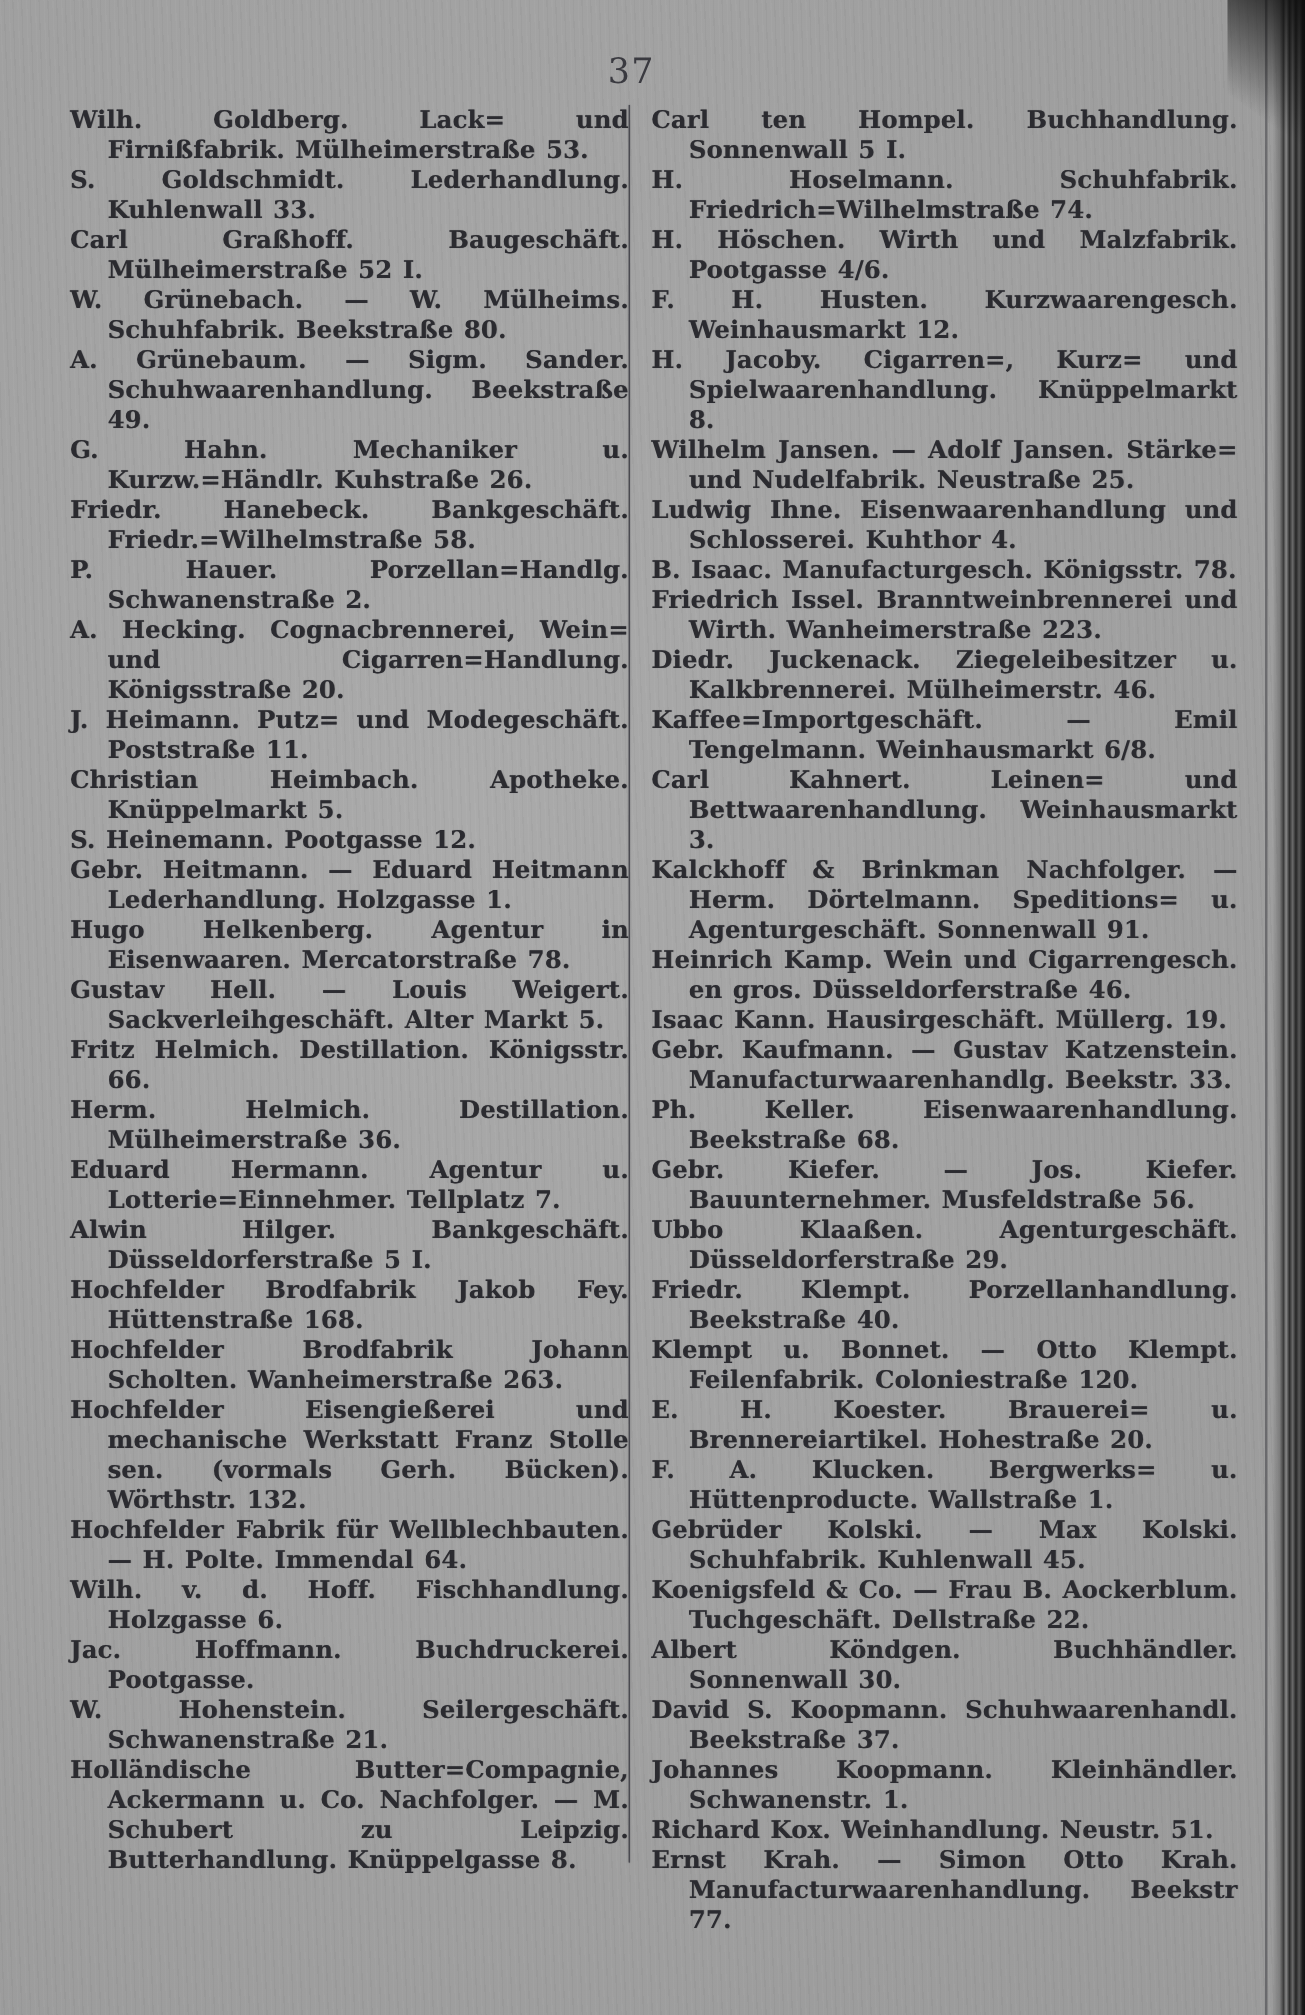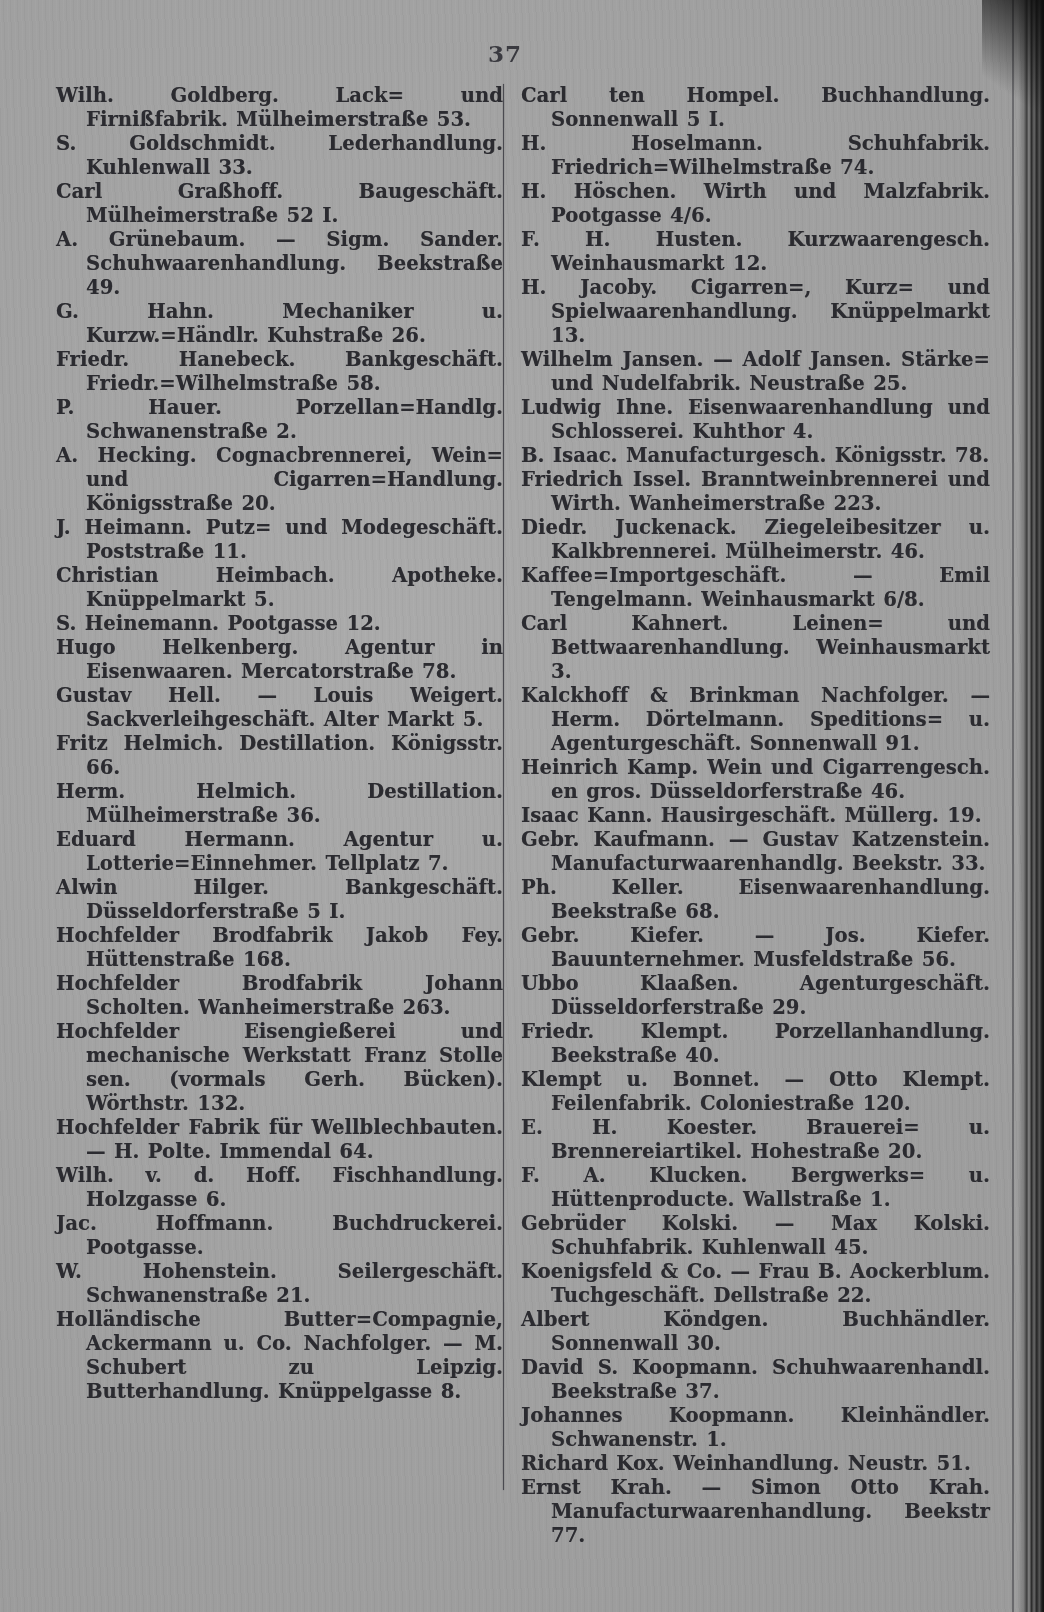--- a/index.html
+++ b/index.html
@@ -18,22 +18,22 @@
         rgba(0,0,0,0) 4px, rgba(0,0,0,0) 7px);
     font-family: "DejaVu Serif", "Liberation Serif", serif;
   }
 
   .page-number {
     position: absolute;
     top: 40px;
     left: 440px;
     width: 130px;
     text-align: center;
-    font-size: 23px;
-    font-weight: bold;
+    font-size: 28px;
+    font-weight: normal;
     color: #3a3a40;
     letter-spacing: 1px;
   }
 
   .columns {
     position: absolute;
     left: 56px;
     top: 84px;
     width: 934px;
     display: flex;
@@ -107,28 +107,30 @@
 
 <div>
 
   <div class="page-number">37</div>
 
   <div class="columns">
     <div class="col left">
         <p class="entry">Wilh. Goldberg. Lack= und Firnißfabrik. Mülheimerstraße 53.</p>
         <p class="entry">S. Goldschmidt. Lederhandlung. Kuhlenwall 33.</p>
         <p class="entry">Carl Graßhoff. Baugeschäft. Mülheimerstraße 52 I.</p>
+        <p class="entry">W. Grünebach. — W. Mülheims. Schuhfabrik. Beekstraße 80.</p>
         <p class="entry">A. Grünebaum. — Sigm. Sander. Schuhwaarenhandlung. Beekstraße 49.</p>
         <p class="entry">G. Hahn. Mechaniker u. Kurzw.=Händlr. Kuhstraße 26.</p>
         <p class="entry">Friedr. Hanebeck. Bankgeschäft. Friedr.=Wilhelmstraße 58.</p>
         <p class="entry">P. Hauer. Porzellan=Handlg. Schwanenstraße 2.</p>
         <p class="entry">A. Hecking. Cognacbrennerei, Wein= und Cigarren=Handlung. Königsstraße 20.</p>
         <p class="entry">J. Heimann. Putz= und Modegeschäft. Poststraße 11.</p>
         <p class="entry">Christian Heimbach. Apotheke. Knüppelmarkt 5.</p>
         <p class="entry">S. Heinemann. Pootgasse 12.</p>
+        <p class="entry">Gebr. Heitmann. — Eduard Heitmann Lederhandlung. Holzgasse 1.</p>
         <p class="entry">Hugo Helkenberg. Agentur in Eisenwaaren. Mercatorstraße 78.</p>
         <p class="entry">Gustav Hell. — Louis Weigert. Sackverleihgeschäft. Alter Markt 5.</p>
         <p class="entry">Fritz Helmich. Destillation. Königsstr. 66.</p>
         <p class="entry">Herm. Helmich. Destillation. Mülheimerstraße 36.</p>
         <p class="entry">Eduard Hermann. Agentur u. Lotterie=Einnehmer. Tellplatz 7.</p>
         <p class="entry">Alwin Hilger. Bankgeschäft. Düsseldorferstraße 5 I.</p>
         <p class="entry">Hochfelder Brodfabrik Jakob Fey. Hüttenstraße 168.</p>
         <p class="entry">Hochfelder Brodfabrik Johann Scholten. Wanheimerstraße 263.</p>
         <p class="entry">Hochfelder Eisengießerei und mechanische Werkstatt Franz Stolle sen. (vormals Gerh. Bücken). Wörthstr. 132.</p>
         <p class="entry">Hochfelder Fabrik für Wellblechbauten. — H. Polte. Immendal 64.</p>
@@ -138,21 +140,21 @@
         <p class="entry">Holländische Butter=Compagnie, Ackermann u. Co. Nachfolger. — M. Schubert zu Leipzig. Butterhandlung. Knüppelgasse 8.</p>
       </div>
 
     <div class="divider"></div>
 
     <div class="col right">
         <p class="entry">Carl ten Hompel. Buchhandlung. Sonnenwall 5 I.</p>
         <p class="entry">H. Hoselmann. Schuhfabrik. Friedrich=Wilhelmstraße 74.</p>
         <p class="entry">H. Höschen. Wirth und Malzfabrik. Pootgasse 4/6.</p>
         <p class="entry">F. H. Husten. Kurzwaarengesch. Weinhausmarkt 12.</p>
-        <p class="entry">H. Jacoby. Cigarren=, Kurz= und Spielwaarenhandlung. Knüppelmarkt 13.</p>
+        <p class="entry">H. Jacoby. Cigarren=, Kurz= und Spielwaarenhandlung. Knüppelmarkt 8.</p>
         <p class="entry">Wilhelm Jansen. — Adolf Jansen. Stärke= und Nudelfabrik. Neustraße 25.</p>
         <p class="entry">Ludwig Ihne. Eisenwaarenhandlung und Schlosserei. Kuhthor 4.</p>
         <p class="entry">B. Isaac. Manufacturgesch. Königsstr. 78.</p>
         <p class="entry">Friedrich Issel. Branntweinbrennerei und Wirth. Wanheimerstraße 223.</p>
         <p class="entry">Diedr. Juckenack. Ziegeleibesitzer u. Kalkbrennerei. Mülheimerstr. 46.</p>
         <p class="entry">Kaffee=Importgeschäft. — Emil Tengelmann. Weinhausmarkt 6/8.</p>
         <p class="entry">Carl Kahnert. Leinen= und Bettwaarenhandlung. Weinhausmarkt 3.</p>
         <p class="entry">Kalckhoff &amp; Brinkman Nachfolger. — Herm. Dörtelmann. Speditions= u. Agenturgeschäft. Sonnenwall 91.</p>
         <p class="entry">Heinrich Kamp. Wein und Cigarrengesch. en gros. Düsseldorferstraße 46.</p>
         <p class="entry">Isaac Kann. Hausirgeschäft. Müllerg. 19.</p>

